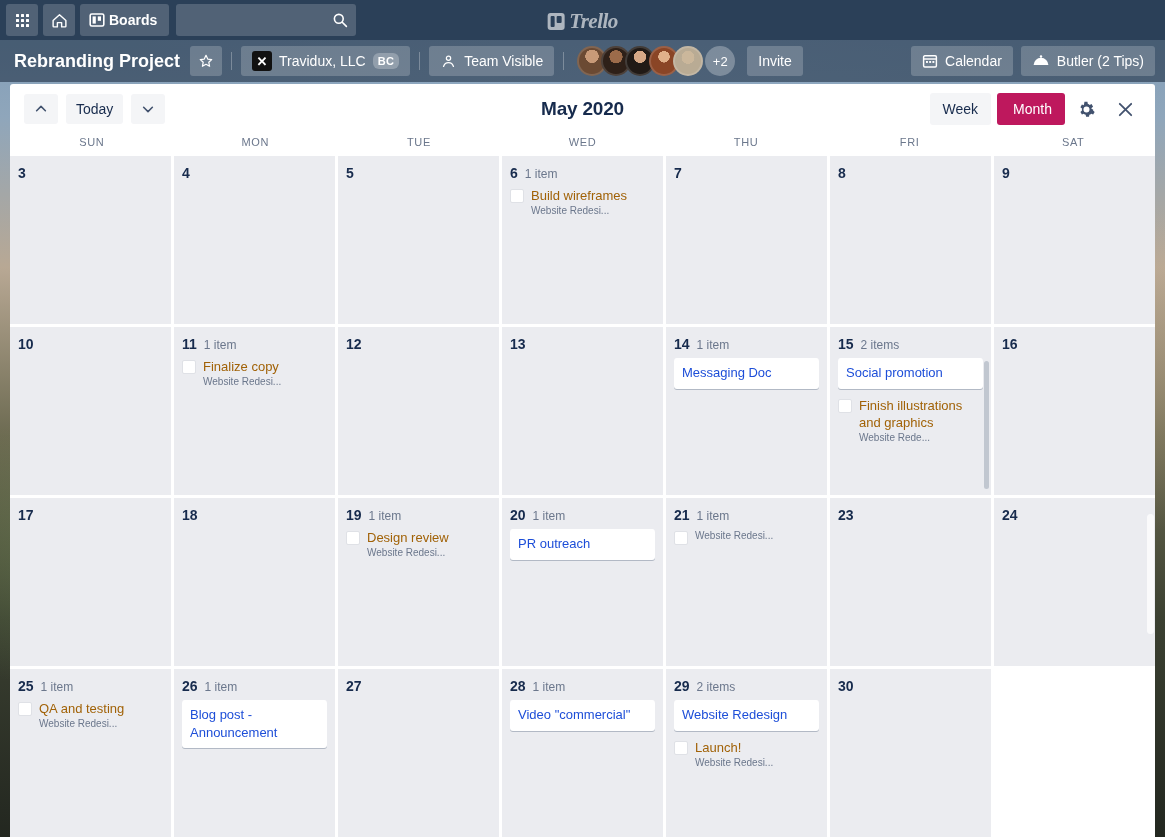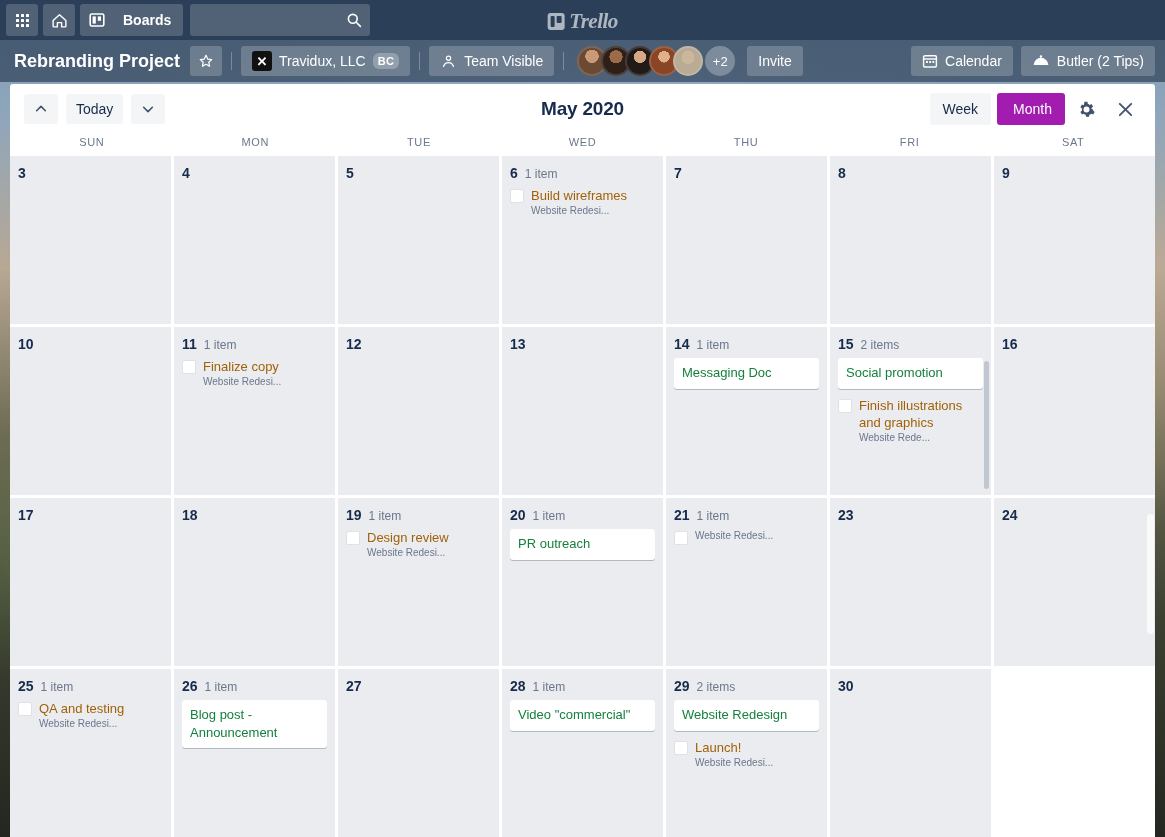--- a/index.html
+++ b/index.html
@@ -33,21 +33,21 @@
     padding: 0 6px;
   }
   .nav-btn {
     height: 32px; border-radius: 3px;
     background: rgba(255,255,255,.18);
     display: flex; align-items: center; justify-content: center;
     color: #fff; cursor: pointer;
     margin-right: 5px;
   }
   .nav-btn.square { width: 32px; }
-  .nav-btn.boards { padding: 0 12px 0 9px; gap: 18px; font-size: 14px; font-weight: bold; }
+  .nav-btn.boards { padding: 0 12px 0 9px; gap: 4px; font-size: 14px; font-weight: bold; }
   .grid-ico { display: grid; grid-template-columns: repeat(3,3px); gap: 2px; }
   .grid-ico i { width: 3px; height: 3px; background: #fff; display:block; border-radius:.5px;}
   .search-wrap {
     position: relative; width: 180px; height: 32px;
     background: rgba(255,255,255,.18); border-radius: 3px;
     margin-left: 2px;
   }
   .search-wrap input {
     width: 100%; height: 100%;
     background: transparent; border: none; outline: none;
@@ -146,21 +146,21 @@
     font-size: 19px; font-weight: bold; color: #172b4d;
     letter-spacing: -.2px;
   }
   .tb-right { margin-left: auto; display: flex; align-items: center; gap: 6px; }
   .seg {
     height: 32px; border-radius: 3px; padding: 0 13px;
     display: inline-flex; align-items: center; justify-content: center;
     font-size: 14px; cursor: pointer;
     background: #f4f5f7; color: #172b4d;
   }
-  .seg.active { background: #a21caf; color: #fff; padding-left: 16px; }
+  .seg.active { background: #be185d; color: #fff; padding-left: 16px; }
 
   .weekdays {
     display: grid; grid-template-columns: repeat(7,1fr);
     flex: none; padding: 2px 0 8px;
   }
   .weekdays div {
     text-align: center; font-size: 11px; color: #6b778c;
     letter-spacing: .6px;
   }
   .grid {
@@ -176,21 +176,21 @@
     padding: 9px 8px 4px;
     overflow: hidden; cursor: pointer;
   }
   .cell-head { display: flex; align-items: baseline; gap: 7px; margin-bottom: 6px; }
   .daynum { font-size: 14px; font-weight: bold; color: #172b4d; }
   .itemcount { font-size: 12px; color: #6b778c; }
   .card {
     background: #fff; border-radius: 3px;
     box-shadow: 0 1px 0 rgba(9,30,66,.25);
     padding: 6px 8px 7px;
-    font-size: 13px; color: #15803d; line-height: 1.35;
+    font-size: 13px; color: #1d4ed8; line-height: 1.35;
     margin-bottom: 8px; cursor: pointer;
   }
   .check-item { display: flex; gap: 7px; margin-bottom: 2px; cursor: pointer; }
   .cbox {
     width: 14px; height: 14px; flex: none; margin-top: 2px;
     background: #fff; border-radius: 2px; border: 1px solid #dfe1e6;
   }
   .check-body { min-width: 0; }
   .check-title { font-size: 13px; color: #a16207; line-height: 1.33; }
   .check-sub {

